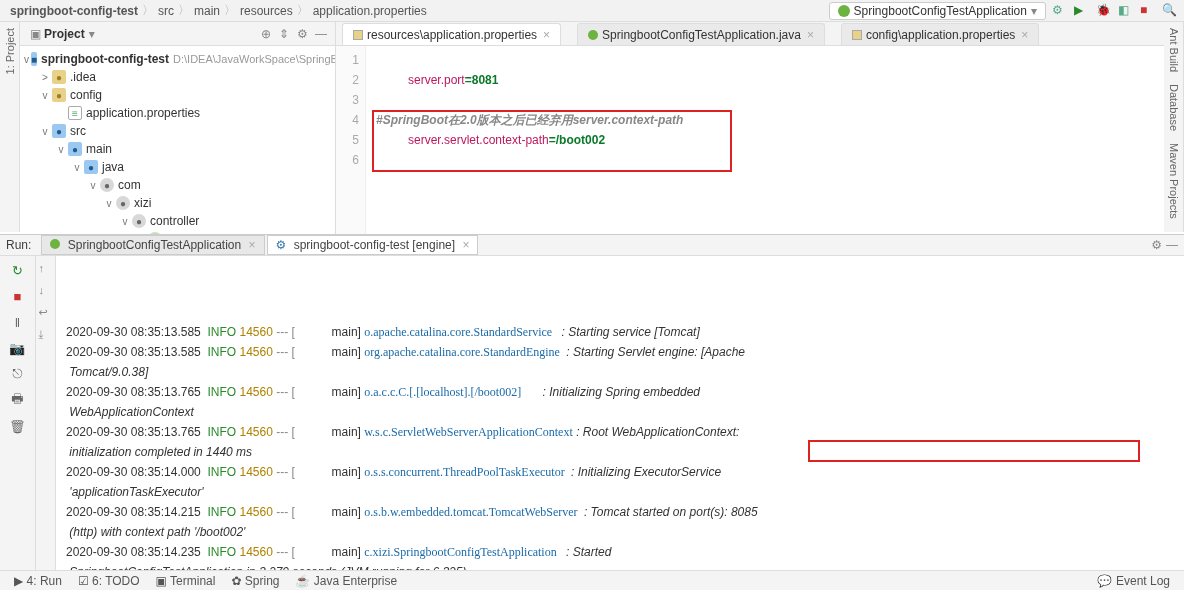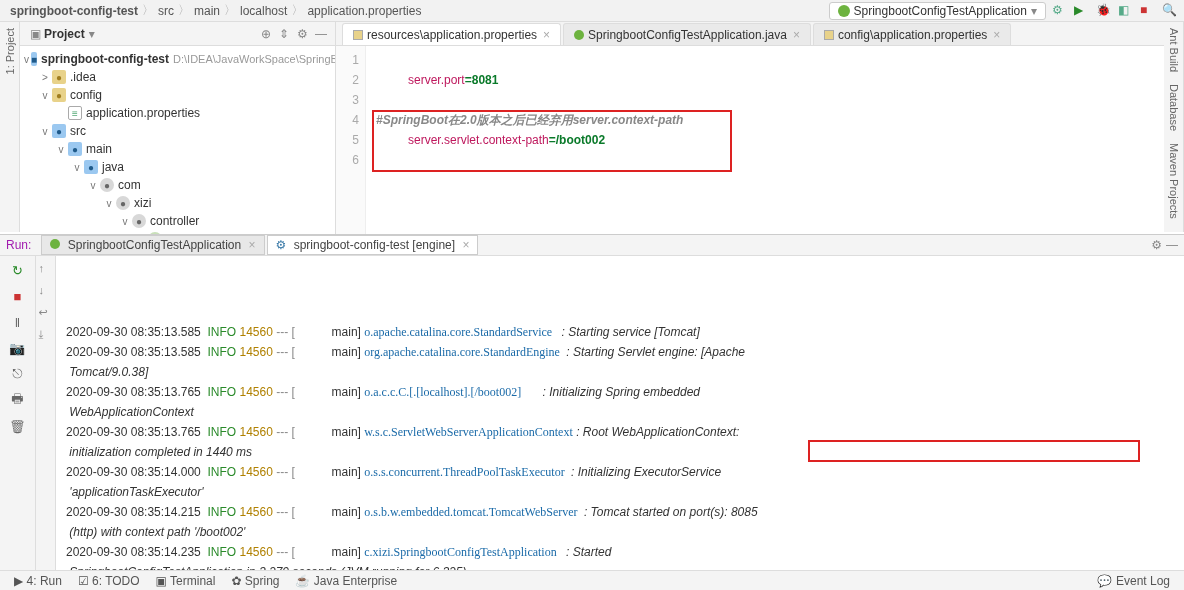--- a/index.html
+++ b/index.html
@@ -30,38 +30,38 @@
 .ticn.folder { background:#e8d28a; color:#a07d1f; }
 .ticn.folder-src { background:#9bc8f0; color:#1f5a8a; }
 .ticn.pkg { background:#d8d8d8; color:#666; border-radius:50%; }
 .ticn.file { background:#fff; border:1px solid #aaa; color:#5a7; }
 .ticn.class { background:#c8e0b8; color:#3a7a2a; border-radius:50%; }
 .ticn.spring { background:#6db33f; color:#fff; border-radius:50%; }
 .tree-row .path { color:#999; font-size:11px; margin-left:4px; }
 
 .editor { flex:1; display:flex; flex-direction:column; }
 .ed-tabs { height:24px; background:#f4f4f4; border-bottom:1px solid #ddd; display:flex; align-items:flex-end; padding:0 6px; }
-.ed-tab { height:22px; padding:0 10px; display:flex; align-items:center; margin-right:2px; border:1px solid #ddd; border-bottom:none; background:#eaeaea; border-radius:3px 3px 0 0; cursor:pointer;justify-content:flex-end; }
+.ed-tab { height:22px; padding:0 10px; display:flex; align-items:center; margin-right:16px; border:1px solid #ddd; border-bottom:none; background:#eaeaea; border-radius:3px 3px 0 0; cursor:pointer;justify-content:flex-end; }
 .ed-tab.active { background:#fff; }
 .ed-tab .ticn { width:12px; height:12px; margin-right:4px; }
 .ed-tab .close { margin-left:6px; color:#aaa; }
 .code-area { flex:1; display:flex; font-family:"Consolas",monospace; font-size:13px; }
 .gutter { width:30px; background:#fafafa; border-right:1px solid #eee; text-align:right; padding-right:6px; color:#aaa; line-height:20px; padding-top:4px; }
 .code { flex:1; position:relative; padding:4px 10px; line-height:20px; }
 .code .ln { height:20px; white-space:pre; }
 .kw-key { color:#be185d;margin-left:32px; }
 .kw-val { color:#0a7a2a; font-weight:bold; }
 .kw-comment { color:#888; font-style:italic; font-weight:bold; }
 .hl-yellow { background:#fffde7; }
 .red-box { position:absolute; left:6px; top:64px; width:360px; height:62px; border:2px solid #d22; pointer-events:none; }
 .caret { display:inline-block; width:1px; height:14px; background:#000; vertical-align:middle; }
 
 .run-pane { position:absolute; left:0; right:0; top:234px; bottom:20px; border-top:1px solid #ccc; display:flex; flex-direction:column; }
 .run-head { height:24px; background:#f4f4f4; border-bottom:1px solid #ddd; display:flex; align-items:center; padding:0 6px; }
-.run-head .lbl { margin-right:10px; color:#a21caf; }
+.run-head .lbl { margin-right:10px; color:#404040; }
 .run-head .tab { padding:2px 8px; background:#fff; border:1px solid #ccc; margin-right:2px; color:#444; cursor:pointer; }
 .run-head .tab.active { background:#e8e8e8; }
 .run-head .gear { margin-left:auto; color:#888; margin-right:4px; }
 .run-body { flex:1; display:flex; }
 .run-side { width:36px; background:#f4f4f4; border-right:1px solid #ddd; display:flex; flex-direction:column; align-items:center; padding-top:4px; }
 .run-side .si { width:20px; height:20px; margin-bottom:6px; color:#666; display:flex; align-items:center; justify-content:center; font-size:13px; cursor:pointer; }
 .si.redo { color:#2a8a2a; }
 .si.stop { color:#c33; }
 .run-inner { flex:1; display:flex; flex-direction:column; }
 .run-tabs2 { height:22px; background:#f8f8f8; border-bottom:1px solid #ddd; display:flex; align-items:center; }
@@ -88,21 +88,21 @@
 </head>
 <body>
 
 <div class="top-bar row">
   <span class="crumb"><b>springboot-config-test</b></span>
   <span class="sep">〉</span>
   <span class="crumb">src</span>
   <span class="sep">〉</span>
   <span class="crumb">main</span>
   <span class="sep">〉</span>
-  <span class="crumb">localhost</span>
+  <span class="crumb">resources</span>
   <span class="sep">〉</span>
   <span class="crumb">application.properties</span>
   <div class="runcfg row">
     <span class="ticn spring" style="width:12px;height:12px;margin-right:4px;border-radius:50%;background:#6db33f"></span>
     <span>SpringbootConfigTestApplication</span>
     <span style="margin-left:4px;color:#888">▾</span>
   </div>
   <span class="tool-icn">⚙</span>
   <span class="tool-icn" style="color:#2a8a2a">▶</span>
   <span class="tool-icn" style="color:#2a8a2a">🐞</span>

